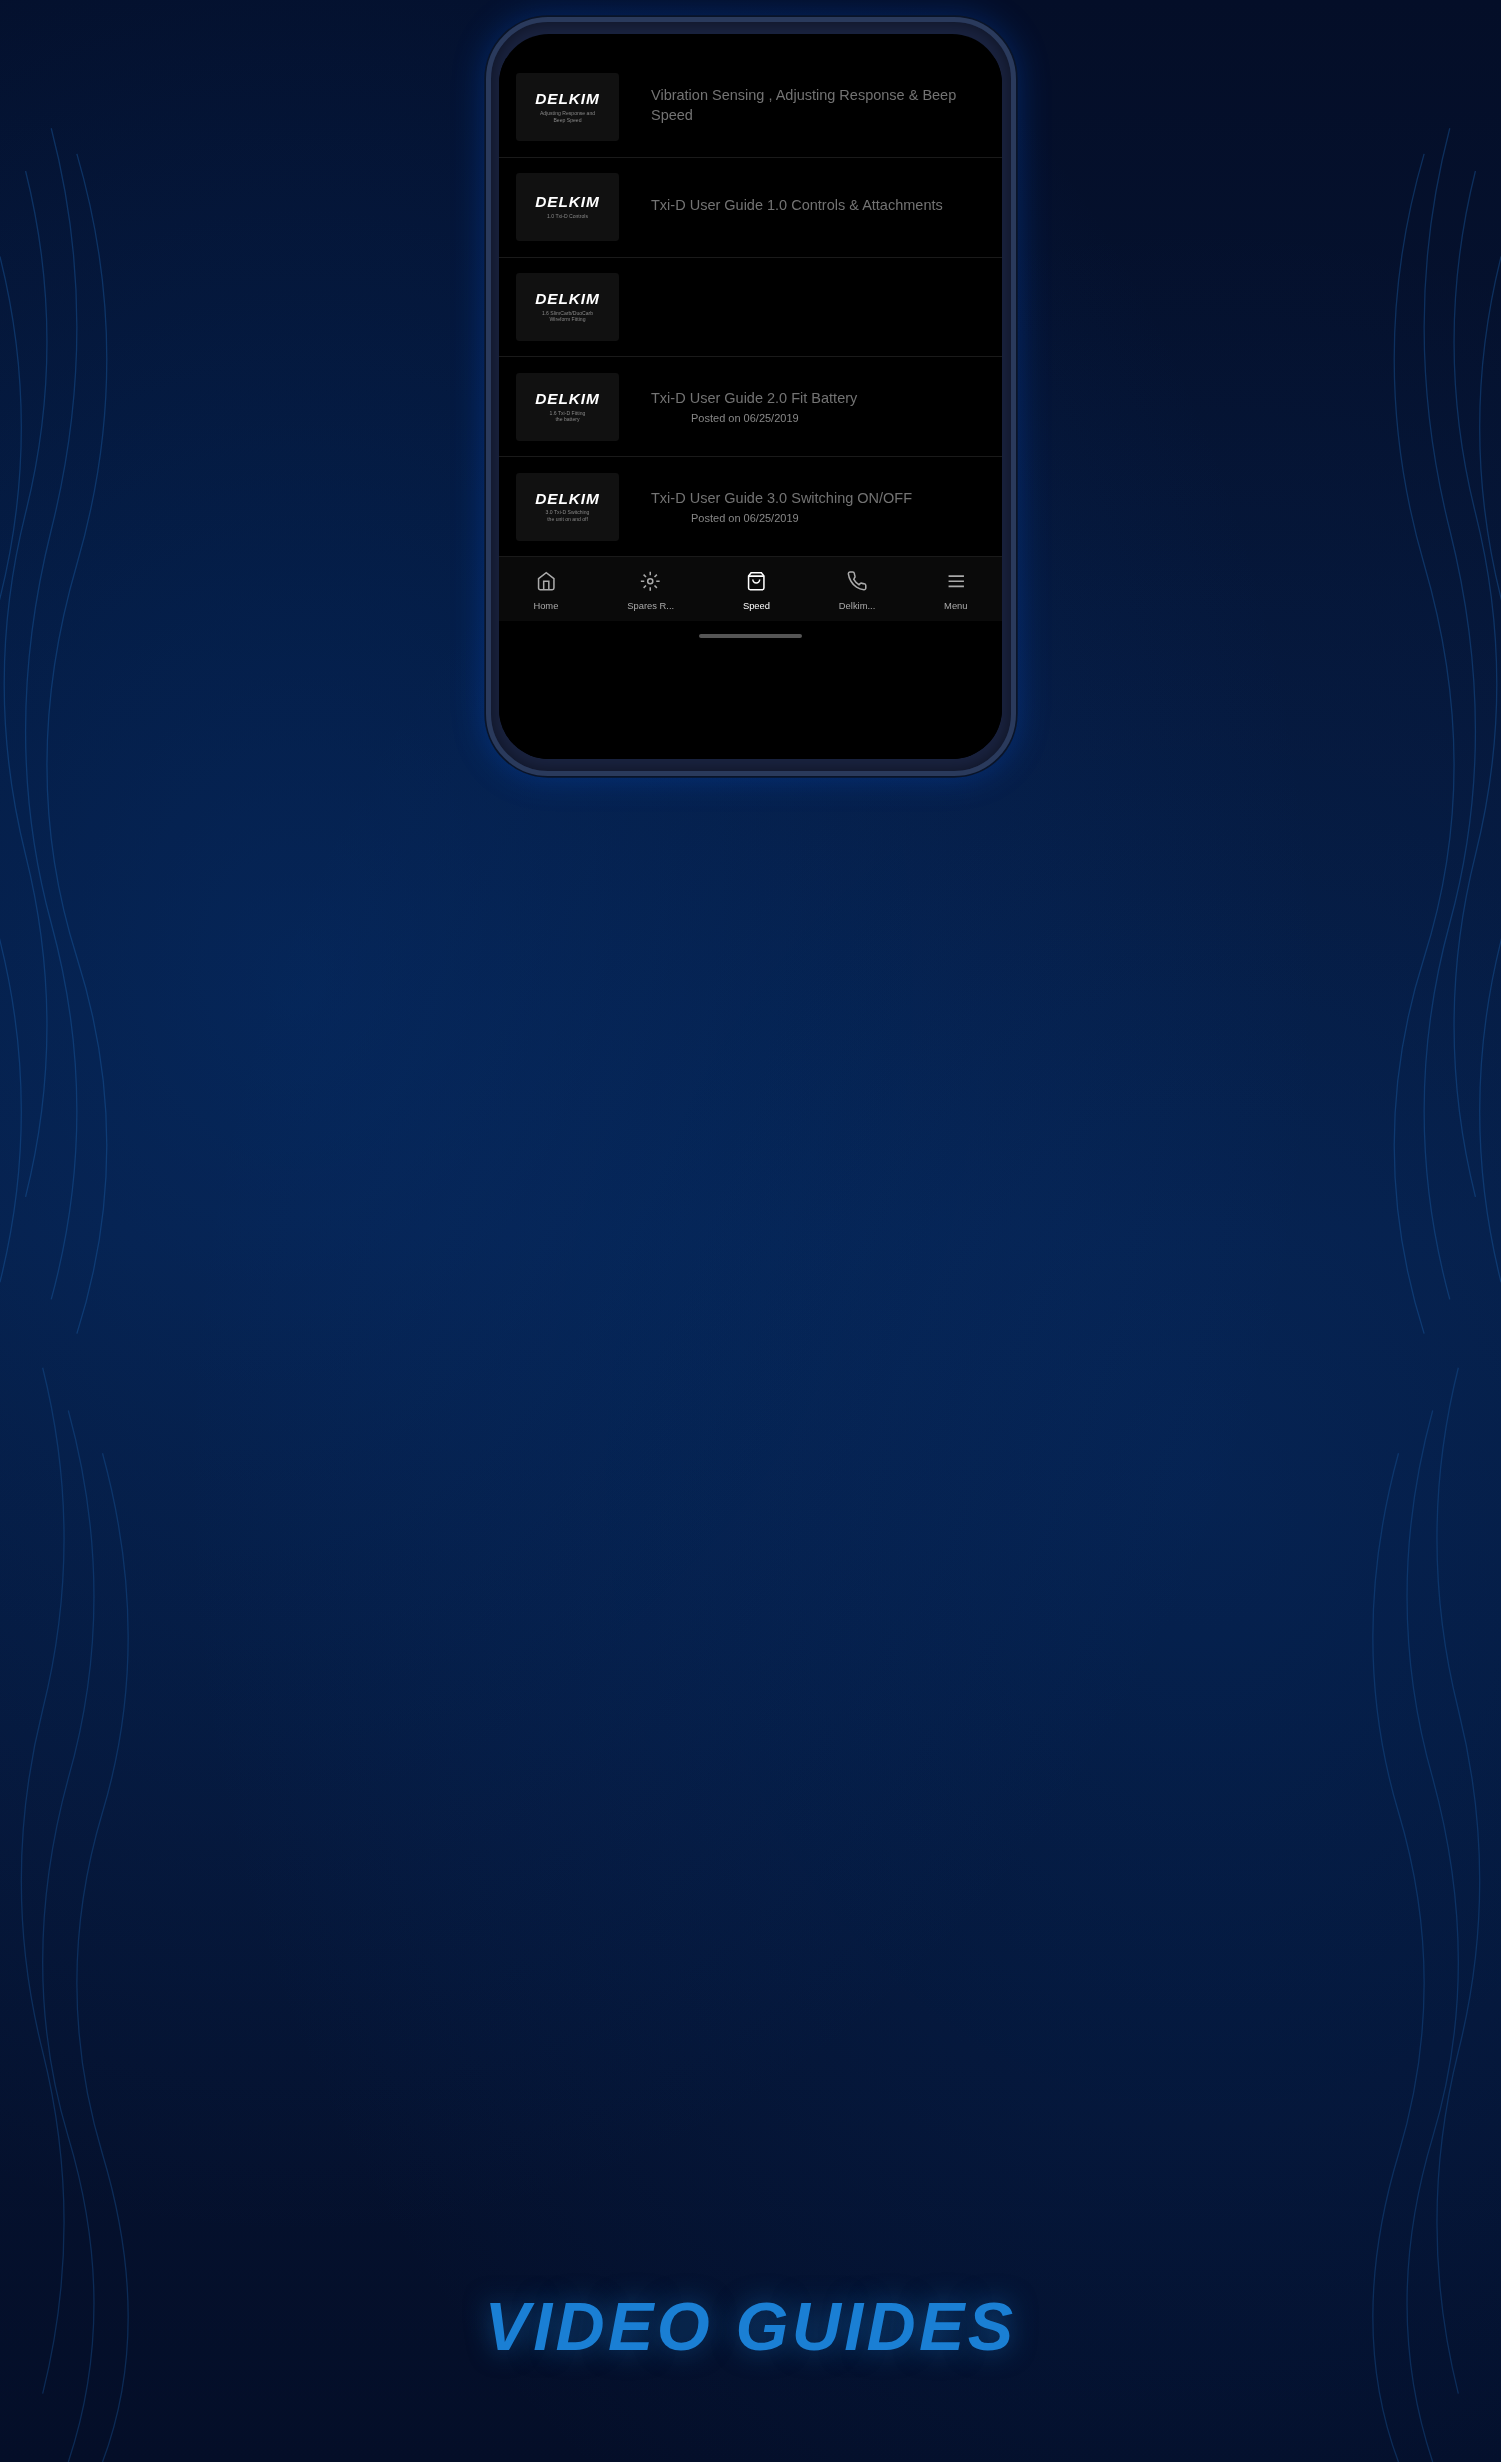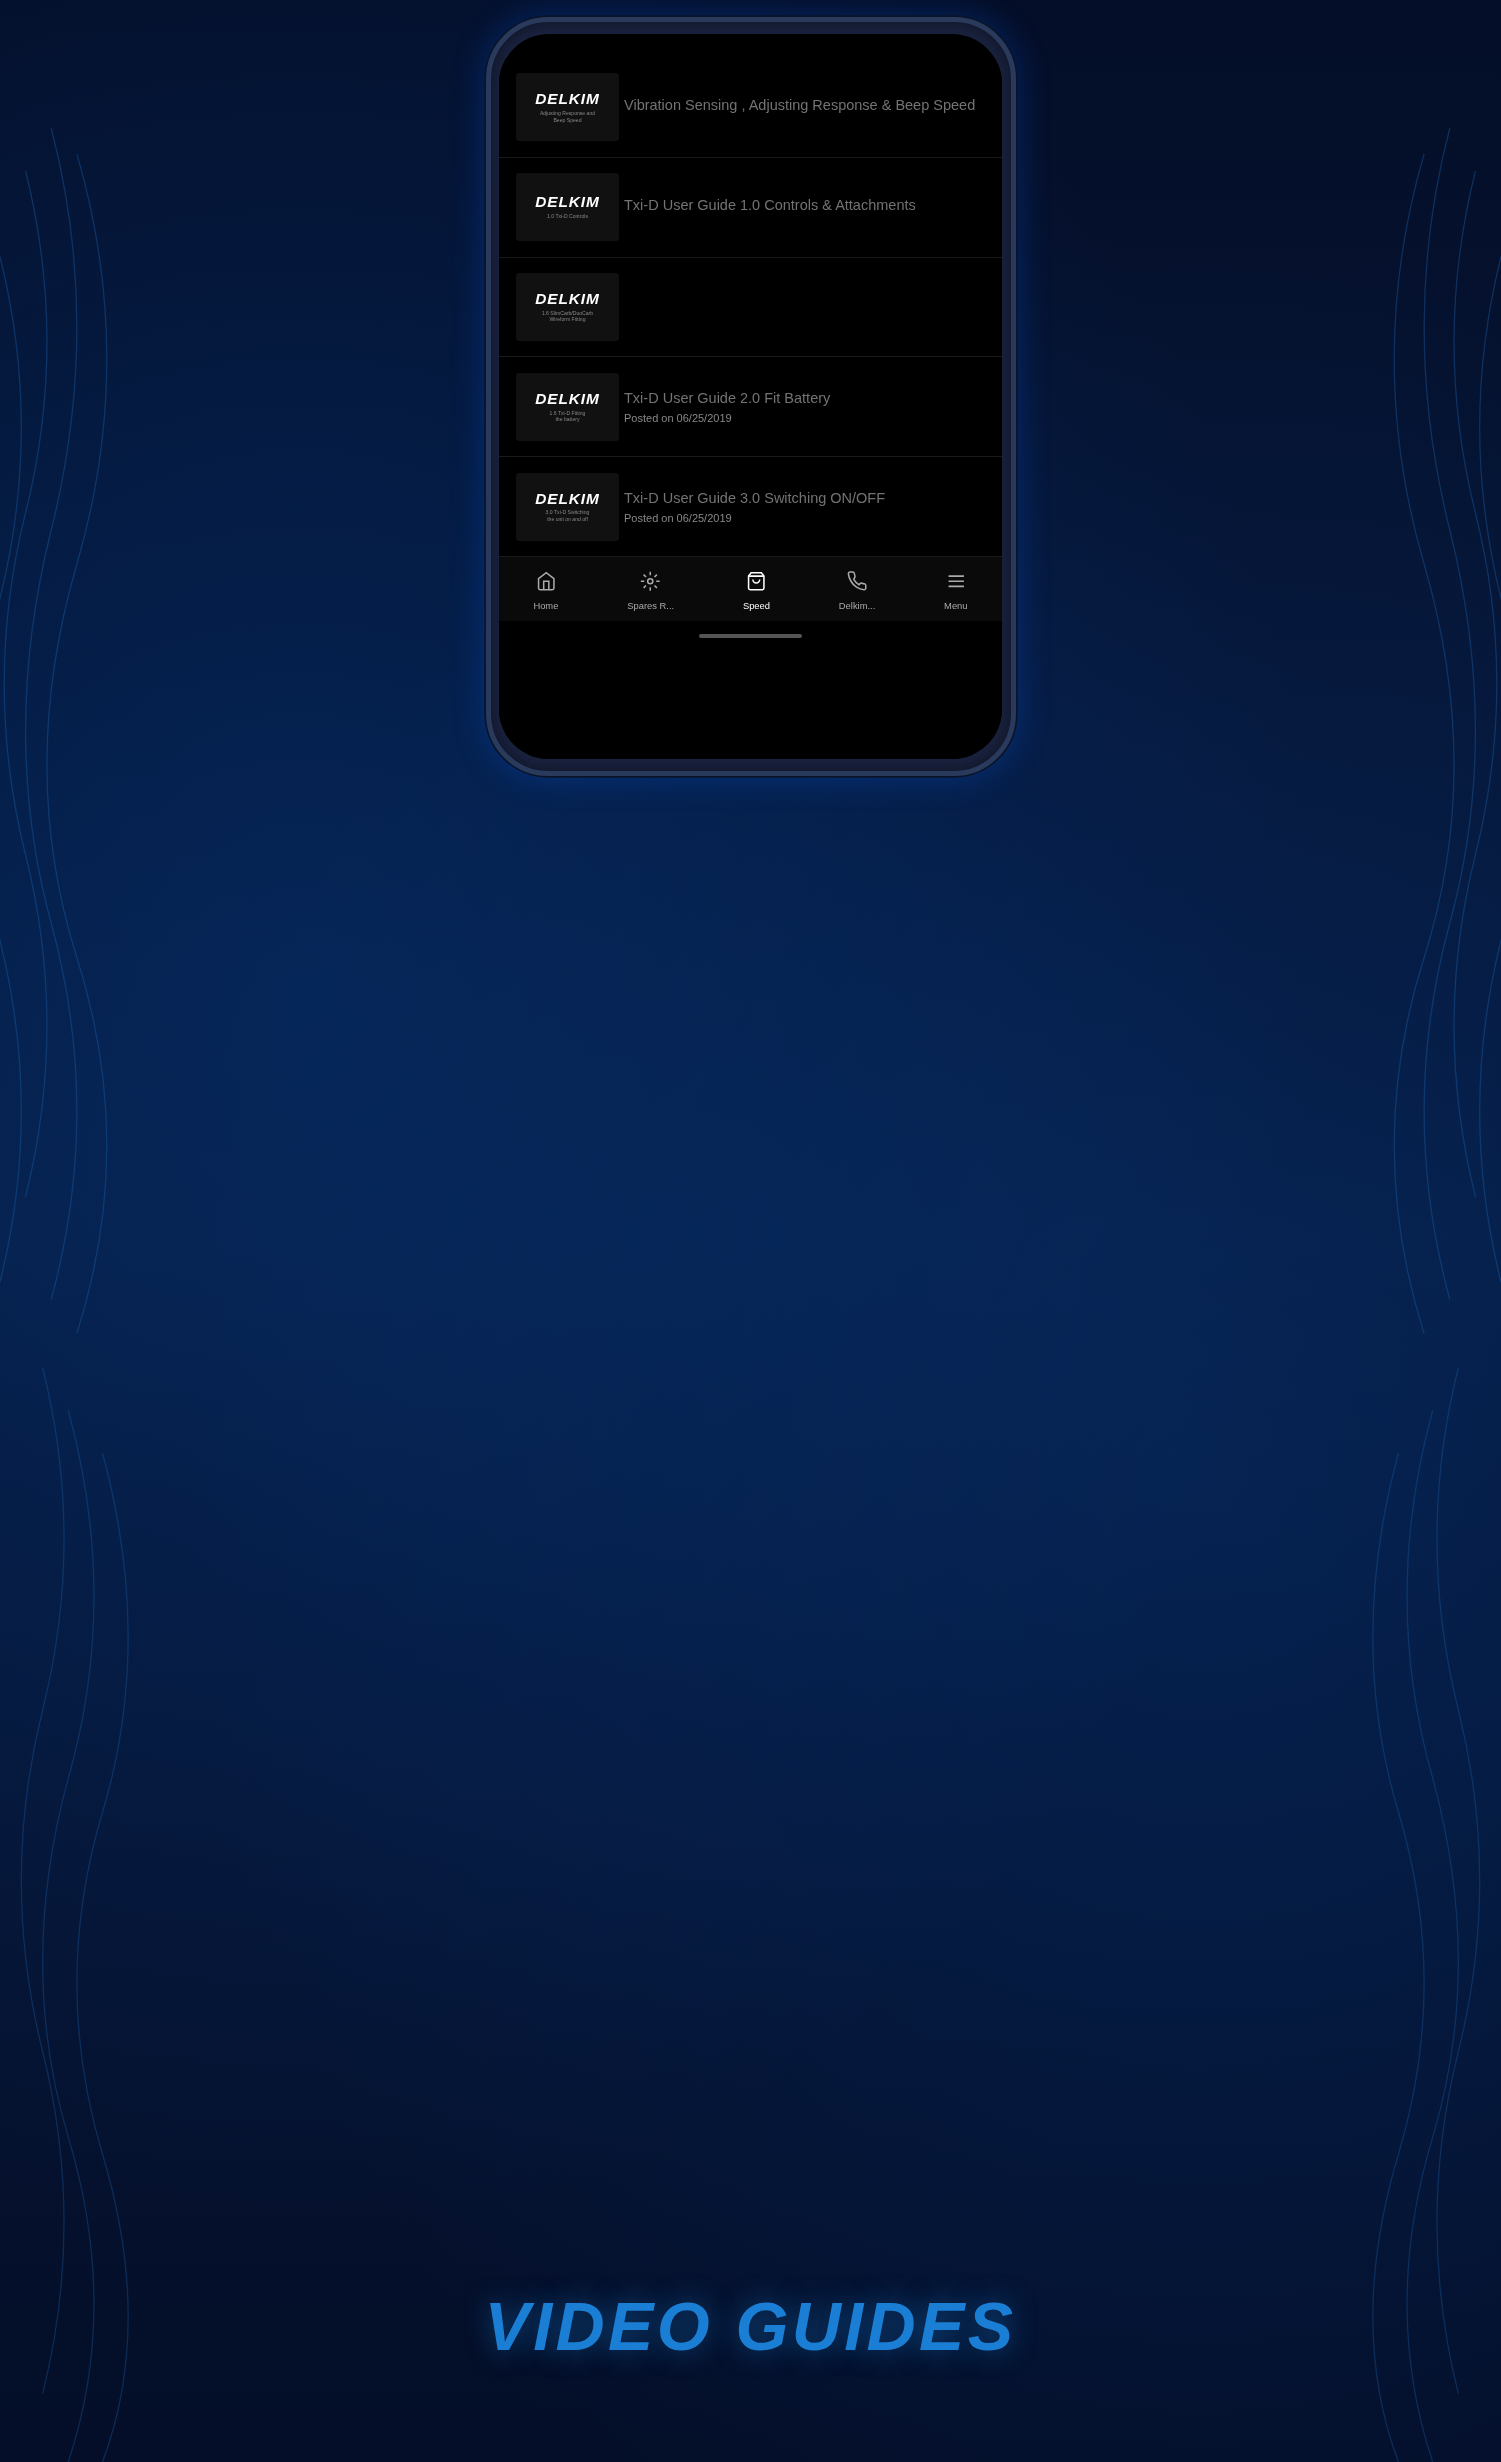--- a/index.html
+++ b/index.html
@@ -74,21 +74,21 @@
     
     .video-list {
       list-style: none;
     }
 
     .video-item {
       display: flex;
       align-items: center;
       padding: 15.4px 17px;
       border-bottom: 0.9px solid #1a1a1a;
-      gap: 5px;
+      gap: 32px;
       min-height: 94px;
     }
 
     .video-item:last-child {
       border-bottom: none;
     }
 
     .video-thumb {
       width: 103px;
       height: 68px;
@@ -136,20 +136,21 @@
       color: #737373;
       font-size: 14.5px;
       font-weight: 500;
       line-height: 1.35;
       margin-bottom: 3.4px;
     }
 
     .video-date {
       color: #888;
       font-size: 11px;
+      margin-left: 40px;
     }
 
     
     .bottom-nav {
       background: #0a0a0a;
       border-top: 0.9px solid #1a1a1a;
       display: flex;
       justify-content: space-around;
       align-items: center;
       padding: 10.3px 0 6.8px;

